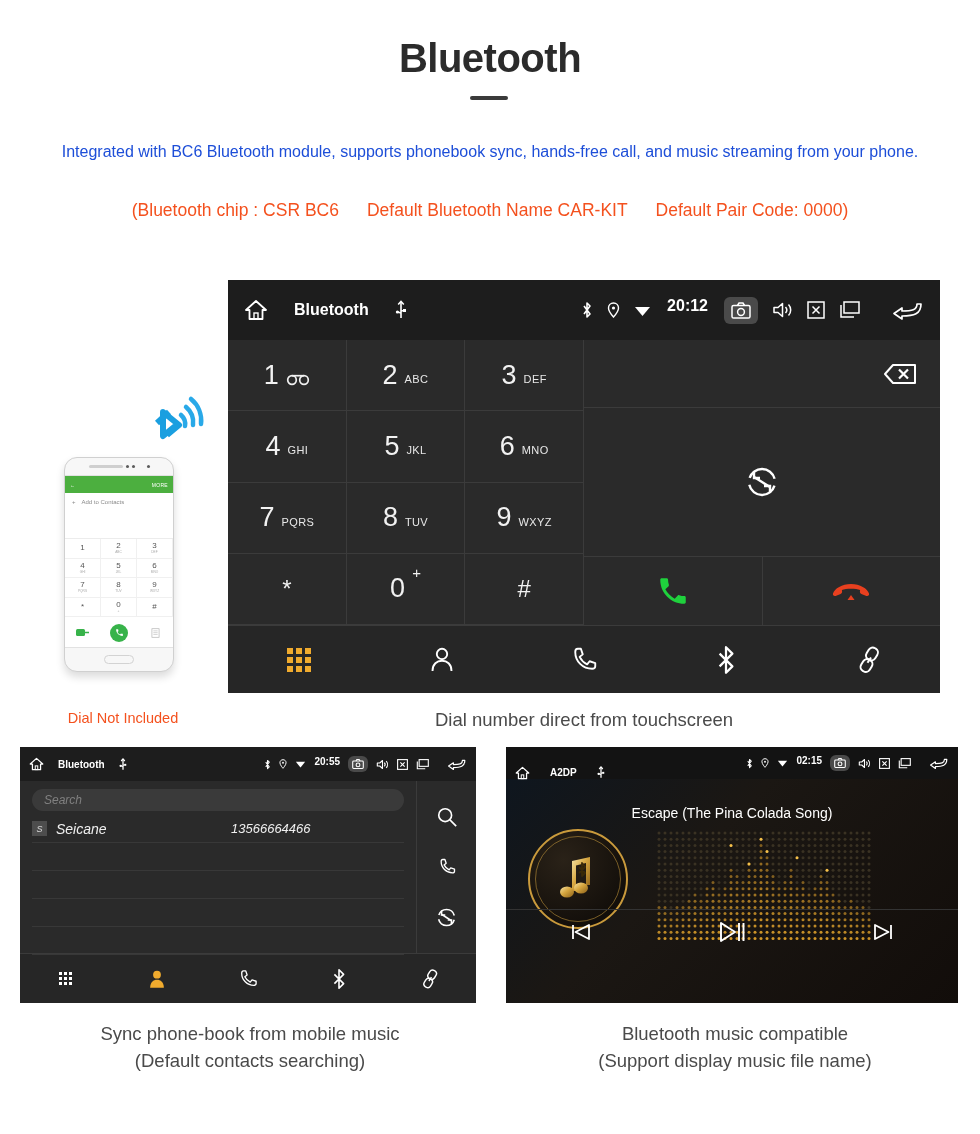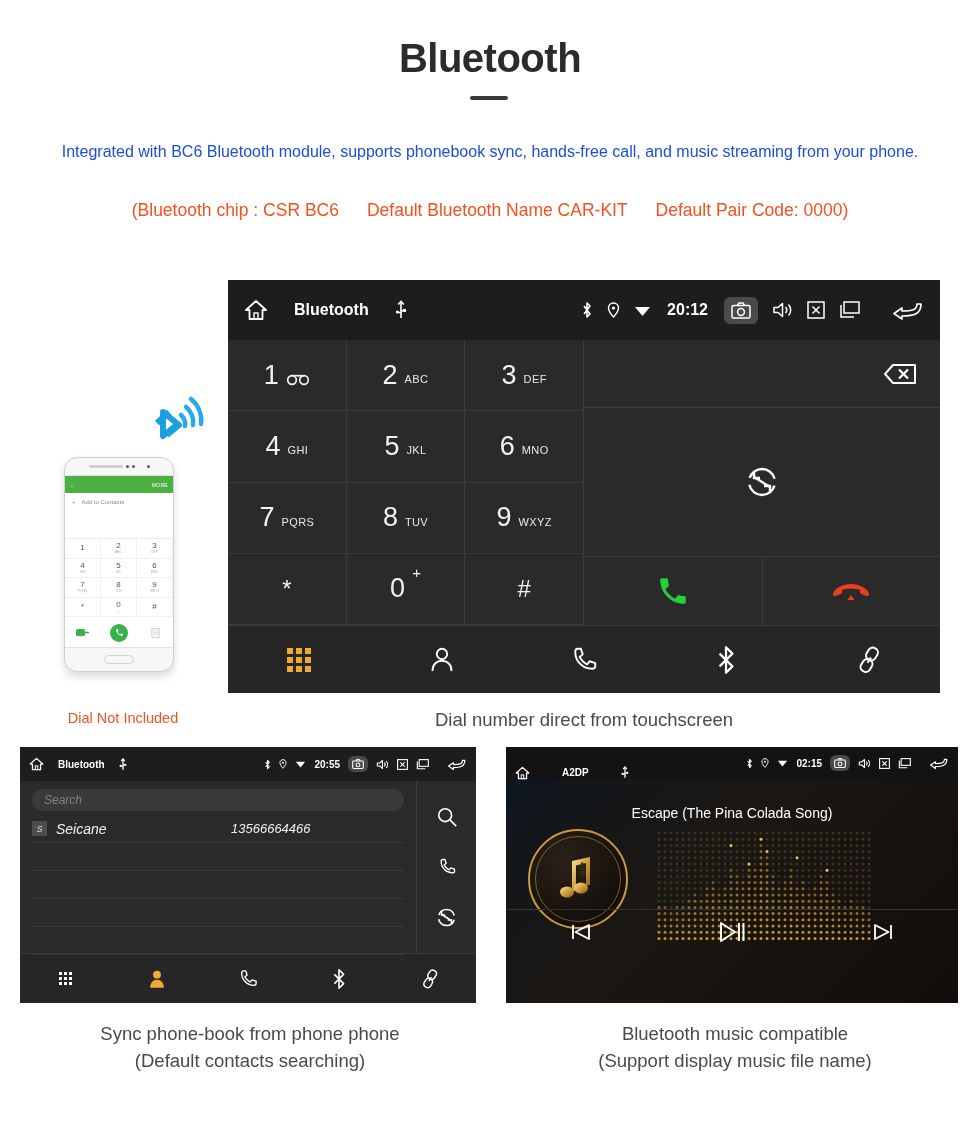--- a/index.html
+++ b/index.html
@@ -34,21 +34,21 @@
 
   
   .unit { position: absolute; background: #2a2a2a; overflow: hidden; }
   .statusbar {
     display: flex; align-items: center;
     background: #1d1d1d; width: 100%;
     color: #ffffff;
   }
   .sb-left { display: flex; align-items: center; }
   .sb-title { font-weight: bold; }
-  .sb-right { margin-left: auto; display: flex; align-items: center; }
+  .sb-right { margin-left: auto; display: flex; }
   .sb-icon { display: flex; align-items: center; justify-content: center; }
   .sb-cam { background: #4a4a4a; border-radius: 6px; }
   .sb-time { font-weight: bold; }
 
   svg { display: block; }
 
   
   #main-unit { left: 228px; top: 280px; width: 712px; height: 413px; }
   #main-unit .statusbar { height: 60px; padding: 0 16px; }
   #main-unit .sb-left { gap: 26px; }
@@ -133,21 +133,21 @@
     justify-content: space-around; padding: 10px 0;
   }
   #pb-unit .navbar { height: 50px; }
 
   
   #mu-unit {
     left: 506px; top: 747px; width: 452px; height: 256px;
     background: linear-gradient(135deg,#0d1620 0%,#1b1713 42%,#120d0a 100%);
   }
   #mu-unit .statusbar { height: 32px; padding: 0 9px; background: #131313; }
-  #mu-unit .sb-left { gap: 32px; margin-top: 19px; }
+  #mu-unit .sb-left { gap: 20px; margin-top: 19px; }
   #mu-unit .sb-title { font-size: 10px; }
   #mu-unit .sb-right { gap: 8px; }
   #mu-unit .sb-time { font-size: 10px; }
   #mu-unit .sb-cam { padding: 3px 4px; }
 
   .mu-song {
     text-align: center; color: #ffffff; font-size: 14px;
     margin-top: 26px;
   }
   .mu-stage { position: relative; height: 132px; }
@@ -697,21 +697,21 @@
             <svg width="30" height="30" viewBox="0 0 30 30">
               <rect x="13" y="2.5" width="10" height="13" rx="4.6" transform="rotate(32 18 9)" fill="none" stroke="#ffffff" stroke-width="2"></rect>
               <rect x="7.5" y="14" width="10" height="13" rx="4.6" transform="rotate(32 12.5 20.5)" fill="none" stroke="#ffffff" stroke-width="2"></rect>
               <path d="M17 12.5 L13.5 17.8" stroke="#ffffff" stroke-width="2"></path>
             </svg>
           </span>
         </div>
       </div>
   </div>
   <div class="cap" id="cap-pb">
-    <div>Sync phone-book from phone phone</div>
+    <div>Sync phone-book from mobile music</div>
     <div>(Default contacts searching)</div>
   </div>
 
   <div class="unit" id="mu-unit">
     <div class="statusbar">
       <div class="sb-left">
         <span class="sb-icon">
           <svg width="15" height="14" viewBox="0 0 24 22">
               <path d="M12 2 L22 11 L18.5 11 L18.5 20 L5.5 20 L5.5 11 L2 11 Z" fill="none" stroke="#fff" stroke-width="2" stroke-linejoin="round"></path>
               <rect x="10" y="14" width="4" height="6" fill="none" stroke="#fff" stroke-width="1.6"></rect>

